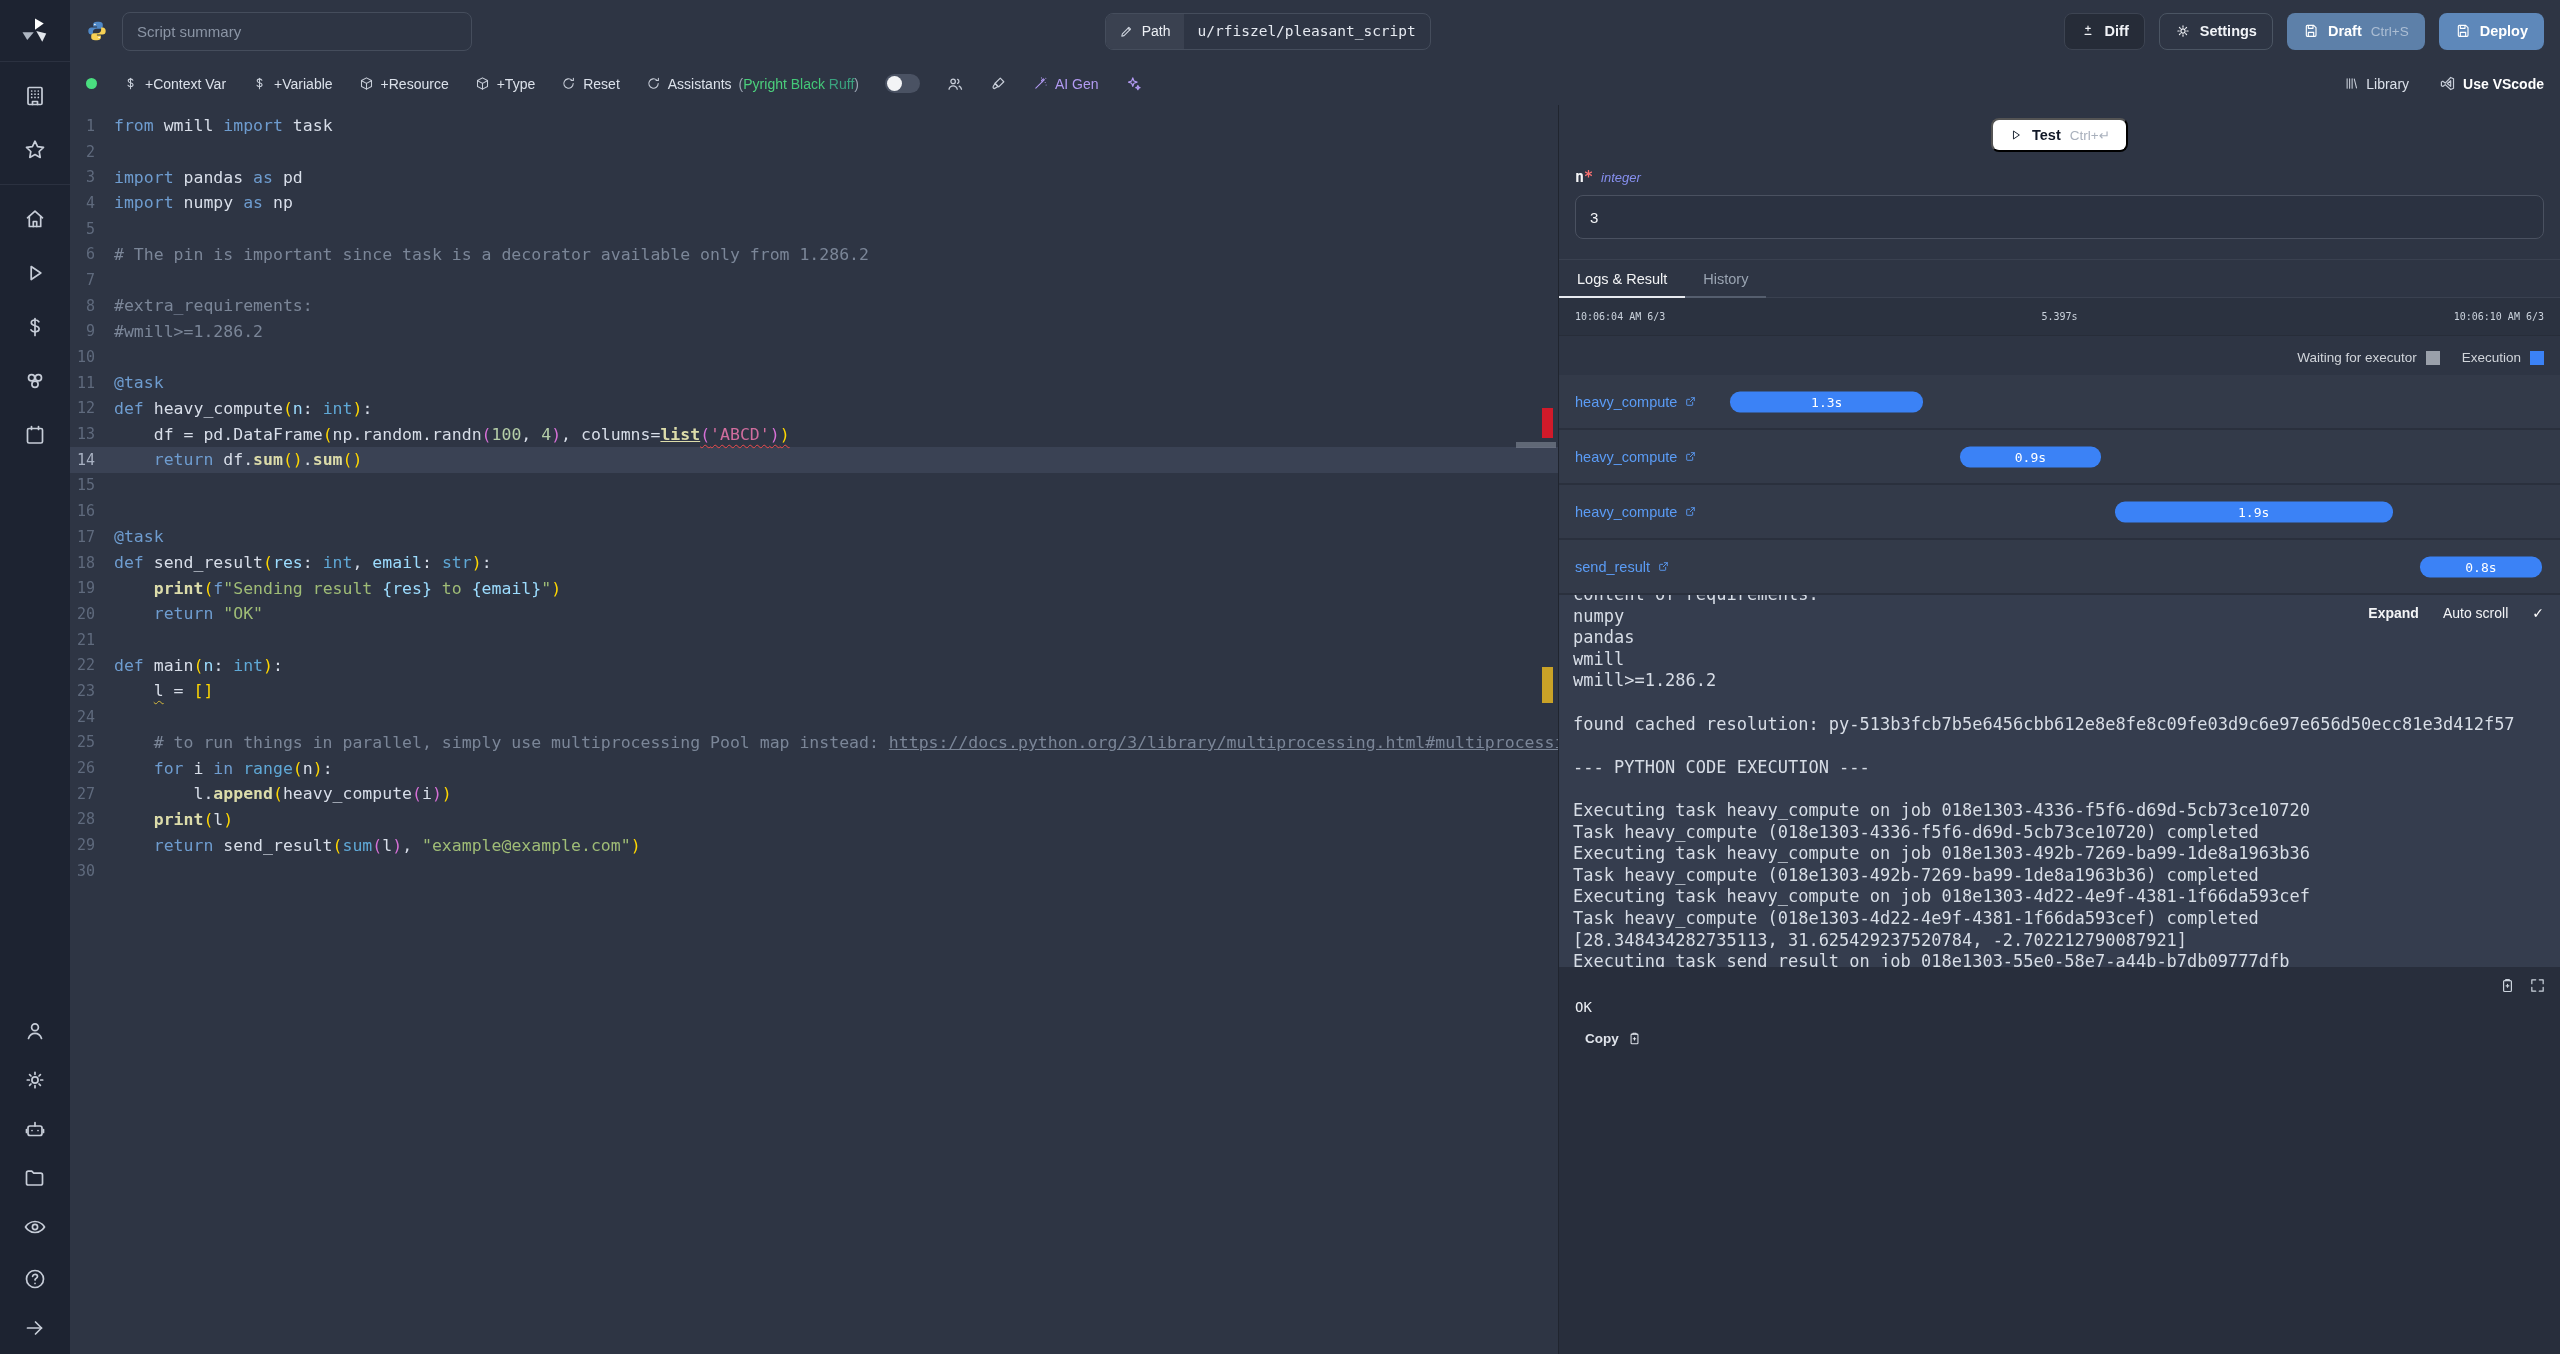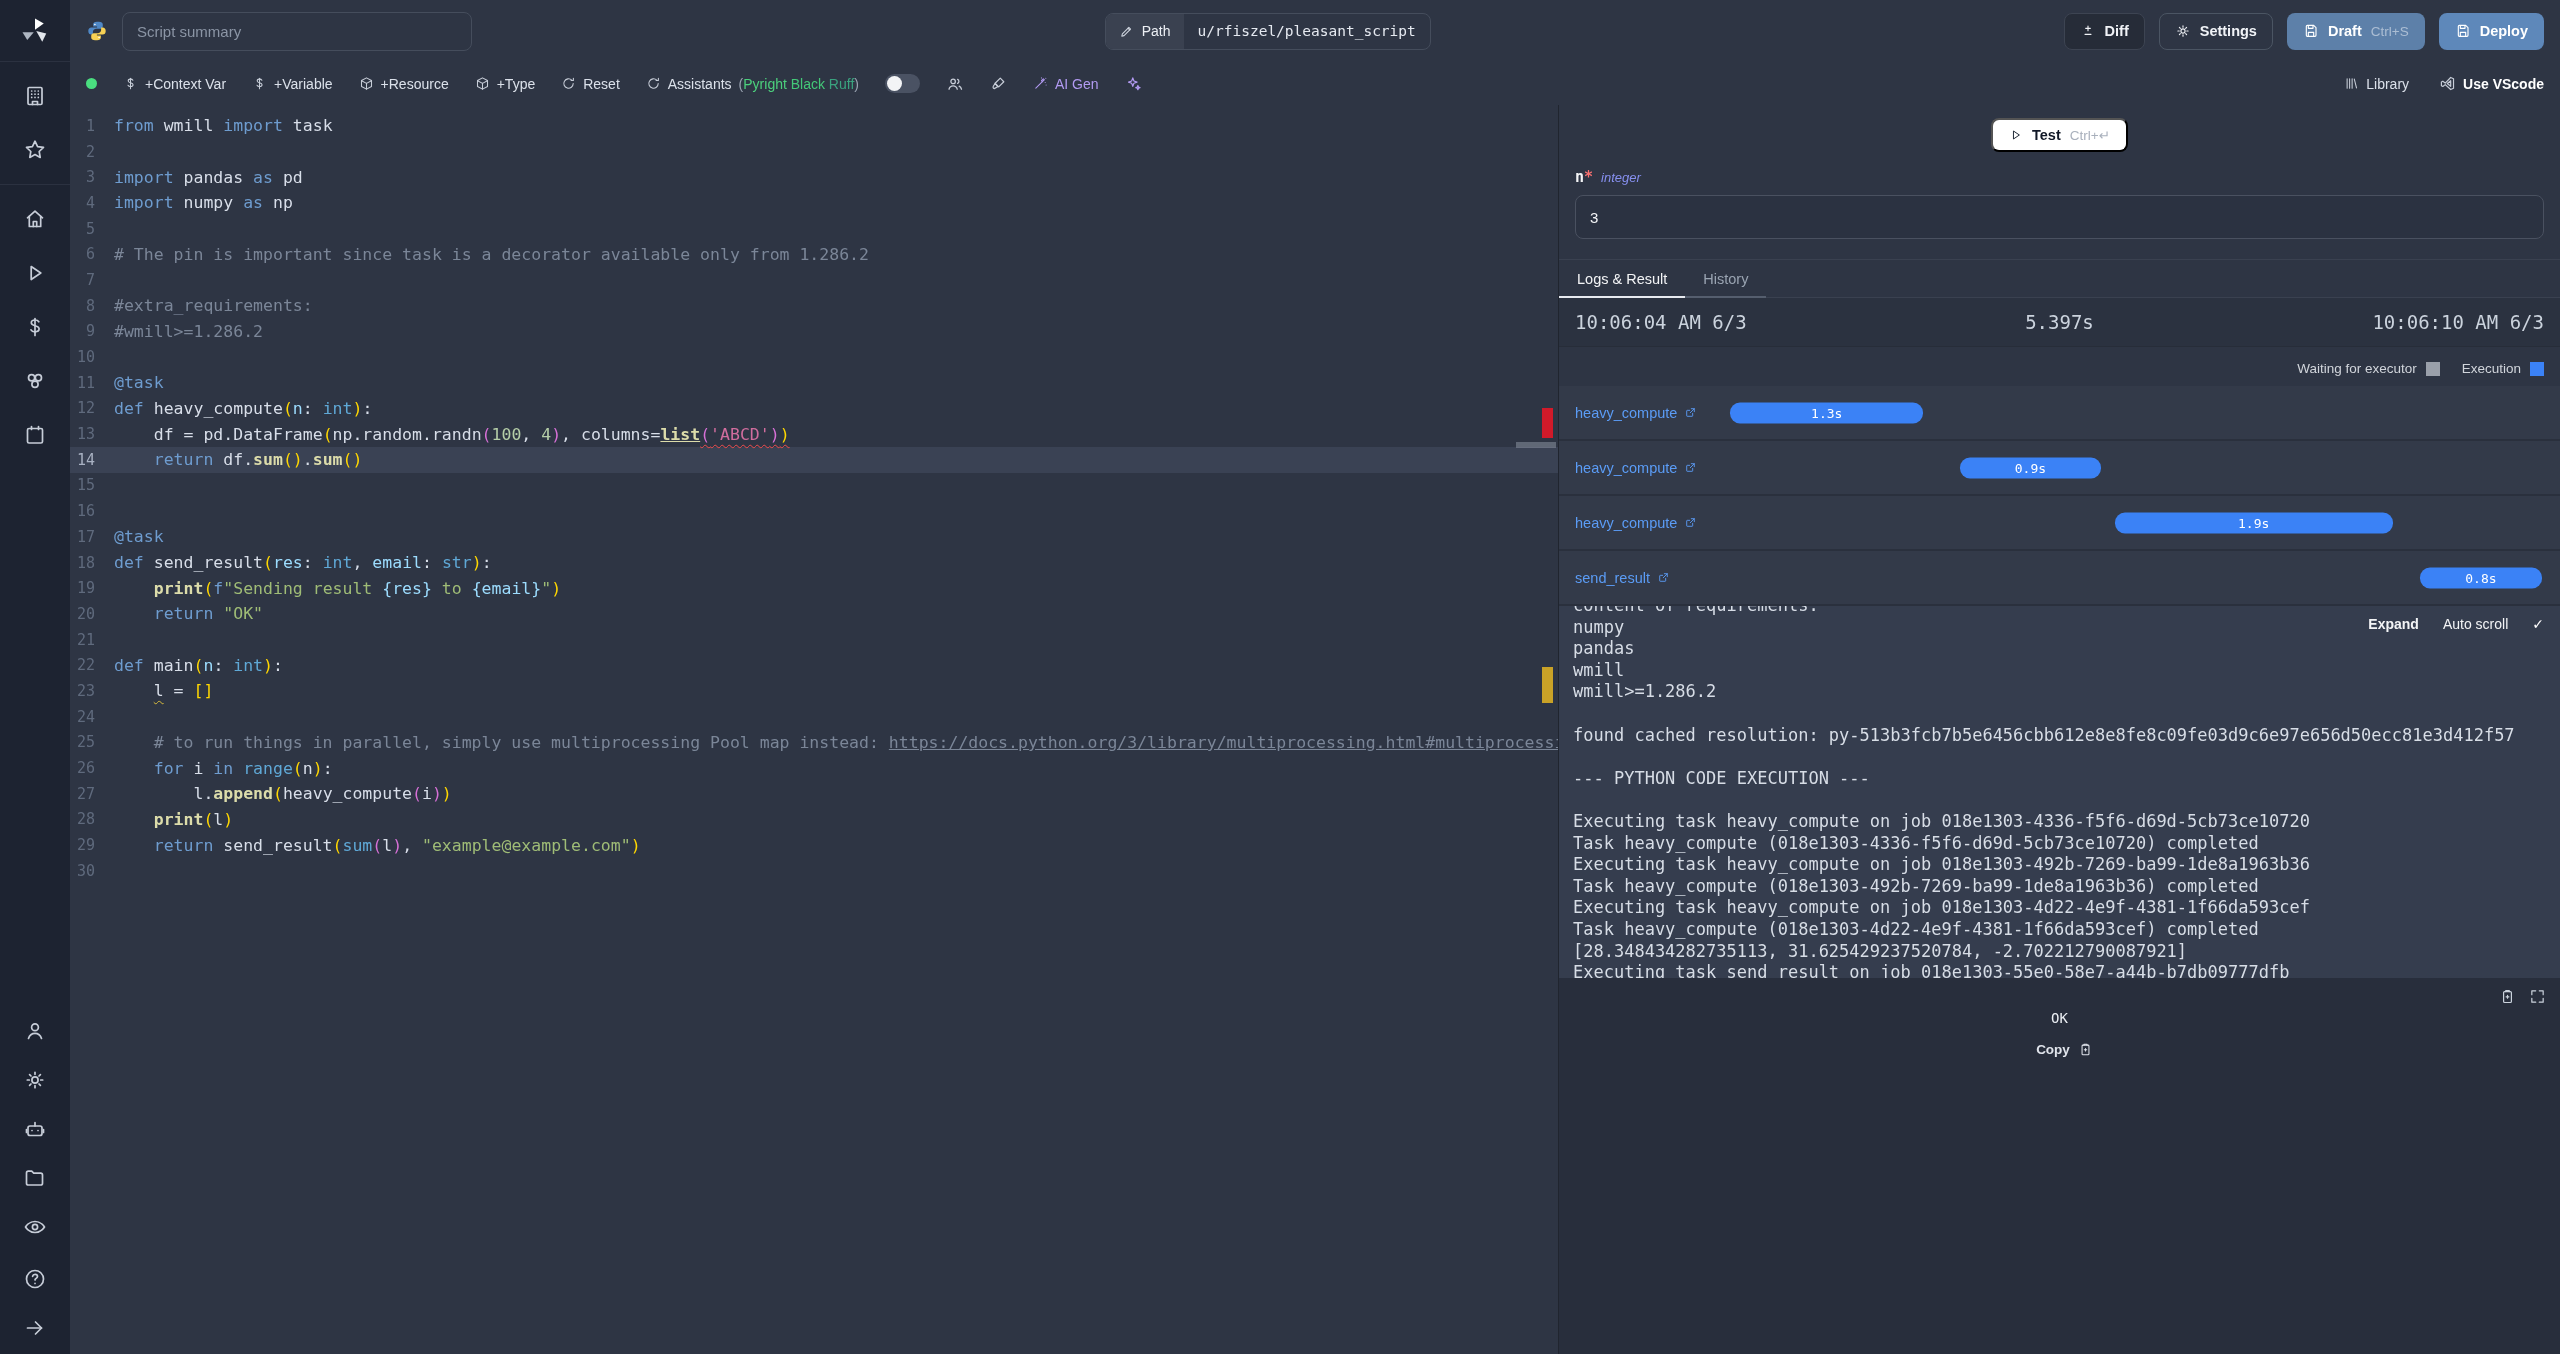--- a/index.html
+++ b/index.html
@@ -105,21 +105,21 @@
   .arg-type { font-style: italic; font-size: 13px; color: #8790f0; }
   .arg-input { margin-top: 9px; width: 100%; height: 44px; background: #2b3241; border: 1px solid #4a5160; border-radius: 8px;
     color: #f3f4f6; font-size: 15px; padding: 0 14px; outline: none; }
 
   .tabs { display: flex; border-bottom: 1px solid #3a4150; flex-shrink: 0; }
   .tab { padding: 11px 18px 9px; font-size: 14.5px; cursor: pointer; border-bottom: 2px solid transparent; margin-bottom: -1px; }
   .tab.active { color: #f3f4f6; border-bottom-color: #e7eaf0; }
   .tab.inactive { color: #9aa4b2; border-bottom-color: #555e6e; }
 
   .stats-row { display: flex; align-items: center; justify-content: space-between; padding: 13px 16px; background: #2b3240;
-    border-bottom: 1px solid #272d39; font-family: "DejaVu Sans Mono", monospace; font-size: 19px; color: #cbd3dd; flex-shrink: 0; }
+    border-bottom: 1px solid #272d39; font-family: "DejaVu Sans Mono", monospace; font-size: 10px; color: #cbd3dd; flex-shrink: 0; }
 
   .legend-row { display: flex; justify-content: flex-end; align-items: center; gap: 22px; padding: 14px 16px 10px; font-size: 13.5px; color: #d1d5db; flex-shrink: 0; }
   .legend-item { display: inline-flex; align-items: center; gap: 9px; }
   .legend-swatch { width: 14px; height: 14px; }
   .legend-swatch.wait { background: #9aa0aa; }
   .legend-swatch.exec { background: #3b82f6; }
 
   .timeline { flex-shrink: 0; }
   .tl-row { height: 55px; background: #333a49; border-bottom: 2px solid #2a303d; position: relative; display: flex; align-items: center; }
   .tl-label { margin-left: 16px; display: inline-flex; align-items: center; gap: 7px; font-size: 14.5px; color: #5b9cf6; cursor: pointer; z-index: 2; }
@@ -128,21 +128,21 @@
     display: flex; align-items: center; justify-content: center; font-family: "DejaVu Sans Mono", monospace; font-size: 13px; color: #fff; }
 
   .logs { height: 372px; background: #353d4e; position: relative; overflow: hidden; padding: 0 14px; flex-shrink: 0; }
   .logs-inner { margin-top: -11px; }
   .log-line { font-family: "DejaVu Sans Mono", monospace; font-size: 17px; line-height: 21.6px; color: #d7dde6; white-space: pre; }
   .logs-overlay { position: absolute; top: 10px; right: 16px; display: flex; align-items: center; gap: 24px; font-size: 14px; color: #f3f4f6; }
   .logs-overlay .expand { font-weight: 700; cursor: pointer; }
   .logs-overlay .autoscroll { cursor: pointer; }
   .logs-overlay .check { color: #fff; }
 
-  .result { flex: 1; background: #282e3c; padding: 10px 16px; position: relative; text-align: center; }
+  .result { flex: 1; background: #282e3c; padding: 10px 16px; position: relative; }
   .result-icons { position: absolute; top: 10px; right: 14px; display: flex; gap: 13px; }
   .result-icons .ic { width: 17px; height: 17px; color: #cbd3dd; cursor: pointer; }
   .result-value { margin-top: 22px; font-family: "DejaVu Sans Mono", monospace; font-size: 14px; color: #eceff4; }
   .copy-btn { margin-top: 16px; margin-left: 10px; display: inline-flex; align-items: center; gap: 8px; font-size: 13.5px; font-weight: 700; color: #e0e4eb; cursor: pointer; }
   .copy-btn .ic { width: 15px; height: 15px; }
 </style>
 </head>
 <body>
 
 <nav class="rail">

